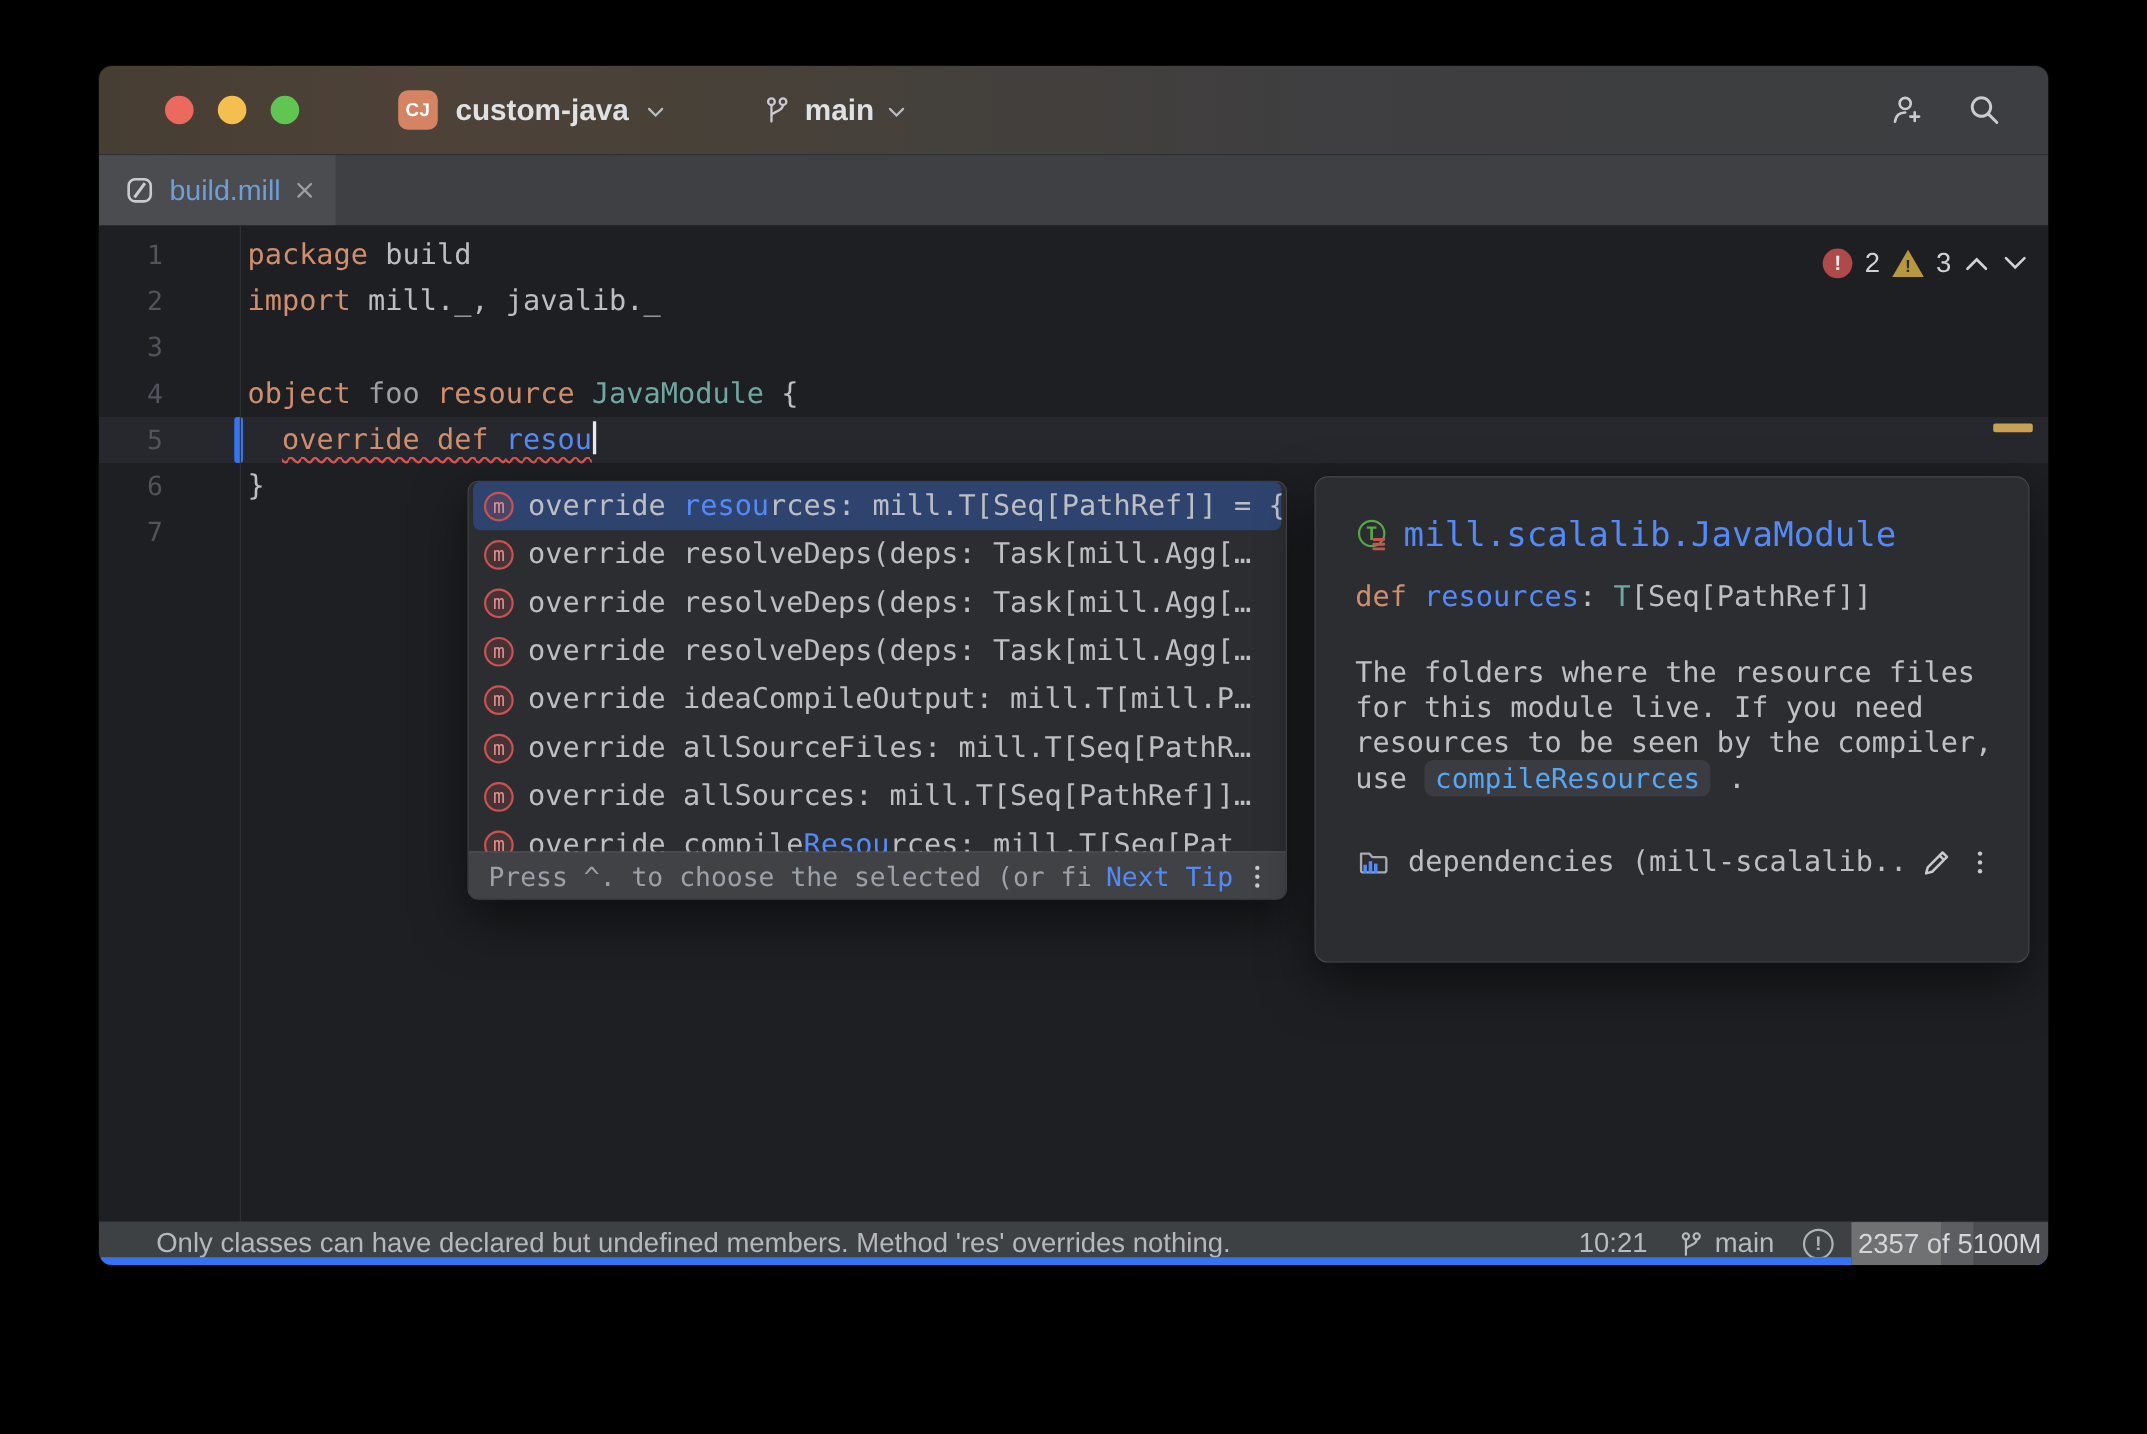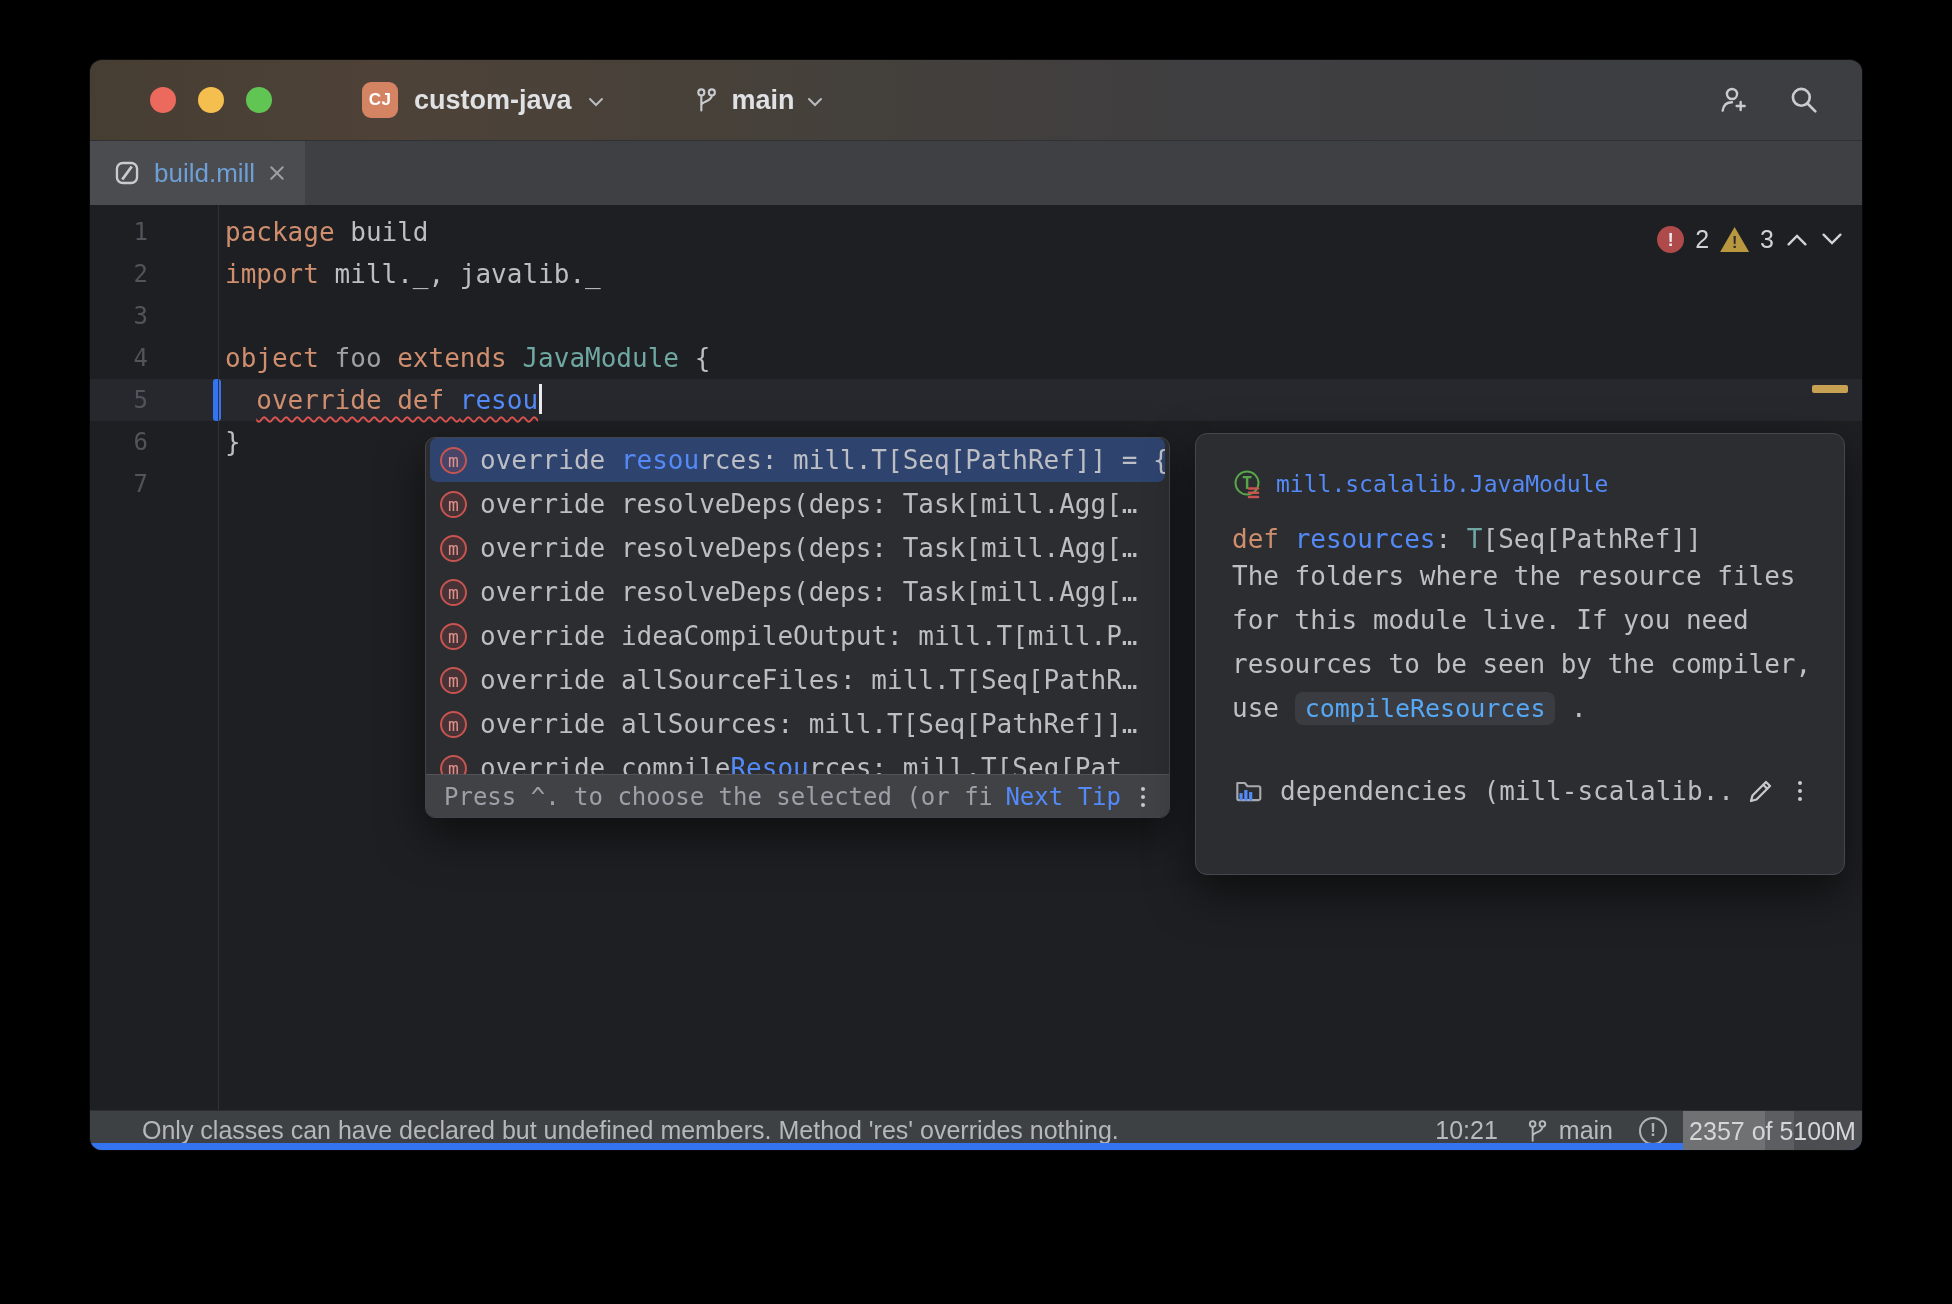--- a/index.html
+++ b/index.html
@@ -71,23 +71,23 @@
   .cmp-hint { color:#9CA0A8; font-size:24px; flex:1; white-space:nowrap; overflow:hidden; }
   .cmp-link { color:#548AF7; font-size:24px; white-space:nowrap; }
   .kebab { display:flex; flex-direction:column; gap:4px; padding:4px 6px; }
   .kebab i { width:4px; height:4px; border-radius:50%; background:#C6C9CE; }
 
   
   .docpop { position:absolute; left:1105px; top:228px; width:650px; height:442px;
             background:#2B2D30; border:1px solid #45474C; border-radius:12px;
             box-shadow:0 18px 46px rgba(0,0,0,.55); padding:34px 36px; }
   .doc-head { display:flex; align-items:center; gap:12px; }
-  .doc-bc { color:#548AF7; font-size:23px; font-family:"DejaVu Sans Mono",monospace; }
+  .doc-bc { color:#548AF7; font-size:31px; font-family:"DejaVu Sans Mono",monospace; }
   .doc-sig { margin-top:24px; font-size:26px; font-family:"DejaVu Sans Mono",monospace; white-space:pre; }
-  .doc-para { width:582px; color:#BEC0C4; font-size:26px; line-height:44px; }
+  .doc-para { margin-top:38px; width:582px; color:#BEC0C4; font-size:26px; line-height:32px; }
   .doc-chip { font-family:"DejaVu Sans Mono",monospace; color:#56A8F5; background:#3A3C41;
               border-radius:8px; padding:2px 10px; font-size:25px; }
   .doc-footer { margin-top:44px; display:flex; align-items:center; gap:16px; }
   .doc-footer-label { color:#BCBEC4; font-size:26px; flex:1; white-space:nowrap; overflow:hidden; }
 
   
   .statusbar { height:40px; background:#3E4144; border-top:1px solid #2C2E30;
                display:flex; align-items:center; padding-left:52px; }
   .sb-msg { color:#B4B7BC; font-size:25px; white-space:nowrap; overflow:hidden; }
   .sb-right { margin-left:auto; display:flex; align-items:center; }
@@ -169,21 +169,21 @@
         <div class="gutter-num" style="top: 90px;">3</div>
         <div class="gutter-num" style="top: 132px;">4</div>
         <div class="gutter-num" style="top: 174px;">5</div>
         <div class="gutter-num" style="top: 216px;">6</div>
         <div class="gutter-num" style="top: 258px;">7</div>
       </div>
     <div id="code">
         <div class="code-line" style="top: 6px;"><span class="tk-kw">package</span><span class="tk-pl"> build</span></div>
         <div class="code-line" style="top: 48px;"><span class="tk-kw">import</span><span class="tk-pl"> mill._, javalib._</span></div>
         <div class="code-line" style="top: 90px;"></div>
-        <div class="code-line" style="top: 132px;"><span class="tk-kw">object</span><span class="tk-id"> foo </span><span class="tk-kw">extends</span><span class="tk-pl"> </span><span class="tk-ty">JavaModule</span><span class="tk-pl"> {</span></div>
+        <div class="code-line" style="top: 132px;"><span class="tk-kw">object</span><span class="tk-id"> foo </span><span class="tk-kw">resource</span><span class="tk-pl"> </span><span class="tk-ty">JavaModule</span><span class="tk-pl"> {</span></div>
         <div class="code-line" style="top: 174px;"><span class="tk-pl">  </span><span class="tk-kw sq">override def </span><span class="tk-ma sq">resou</span><span class="caret"></span></div>
         <div class="code-line" style="top: 216px;"><span class="tk-pl">}</span></div>
         <div class="code-line" style="top: 258px;"></div>
       </div>
 
     <div class="inspections">
       <div class="err-ic">!</div>
       <div class="insp-count">2</div>
       <div class="warn-ic">!</div>
       <div class="insp-count">3</div>

